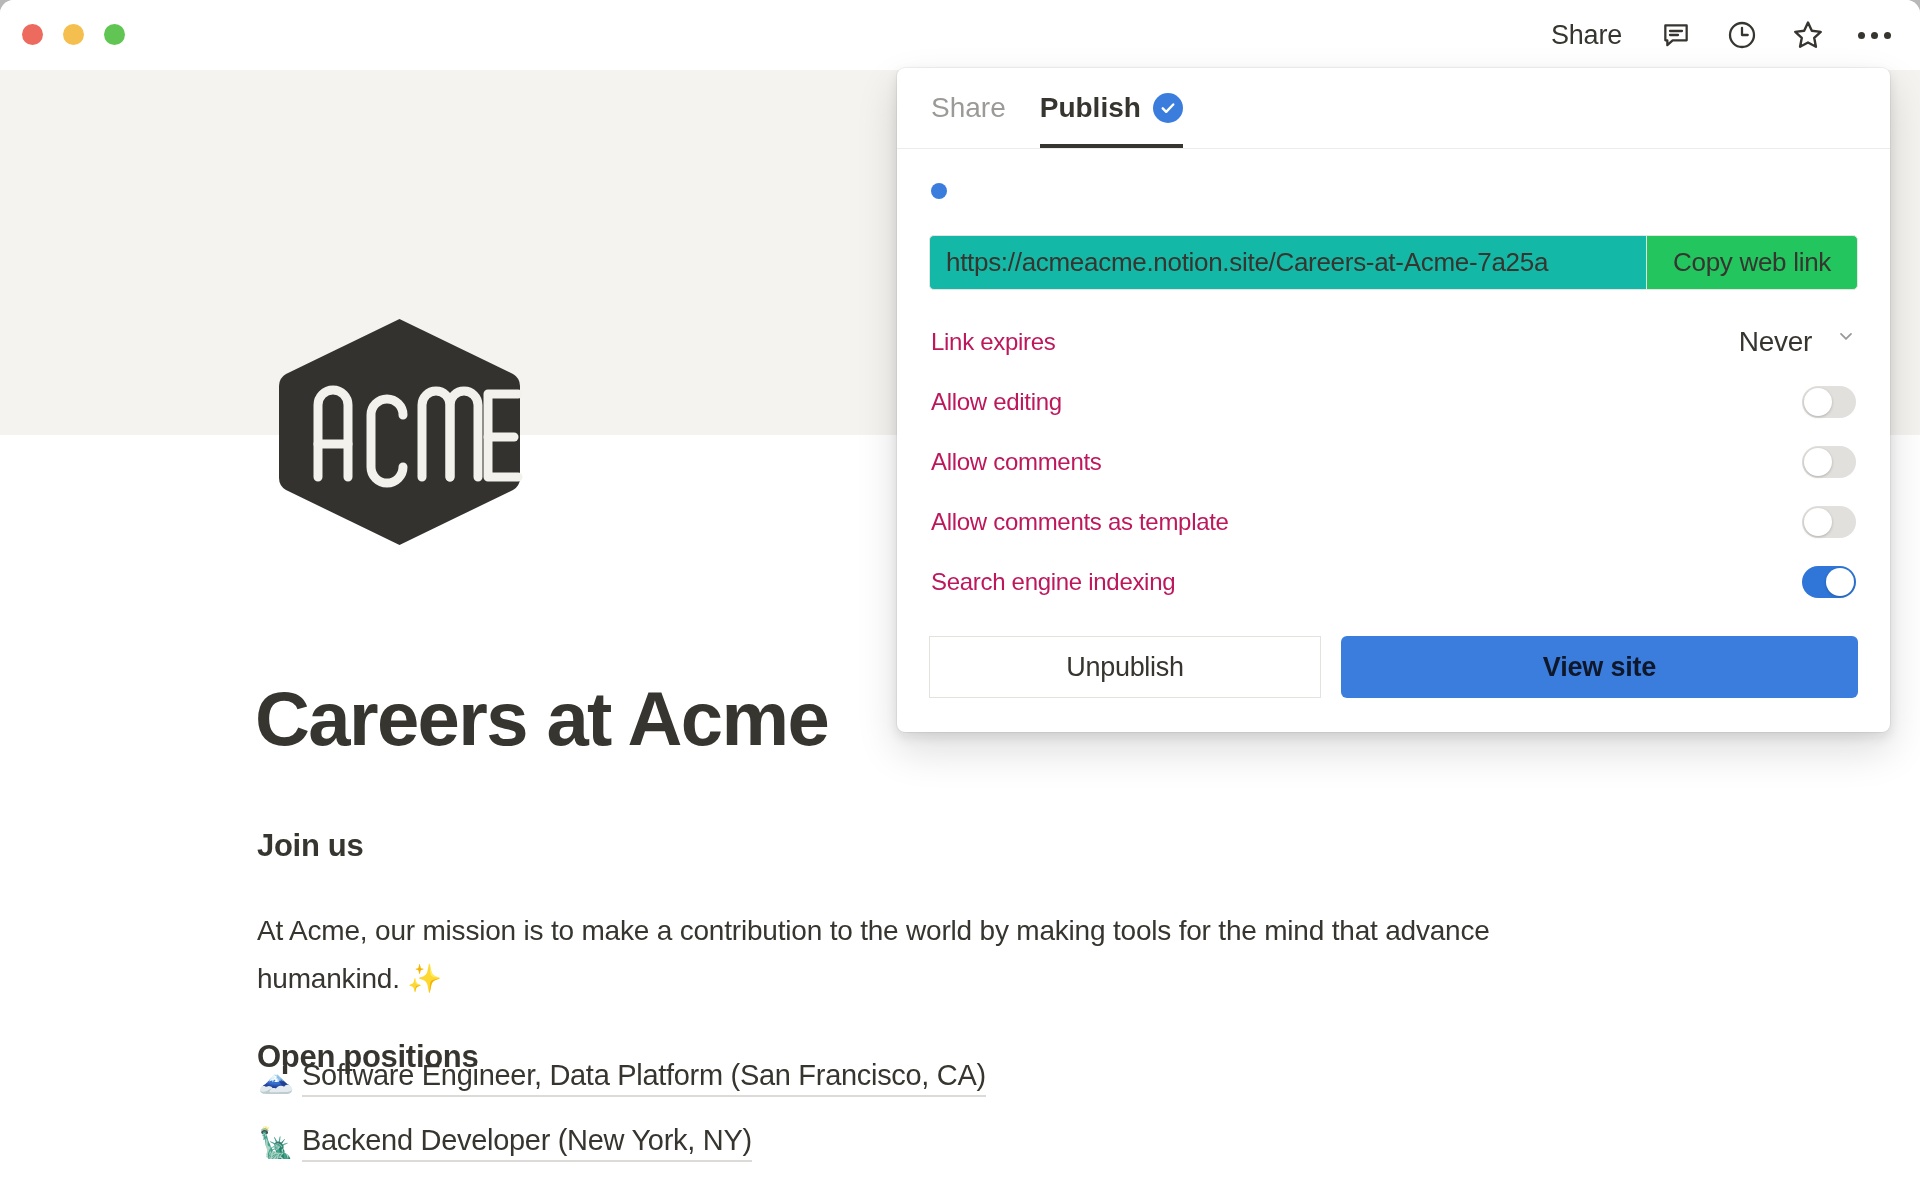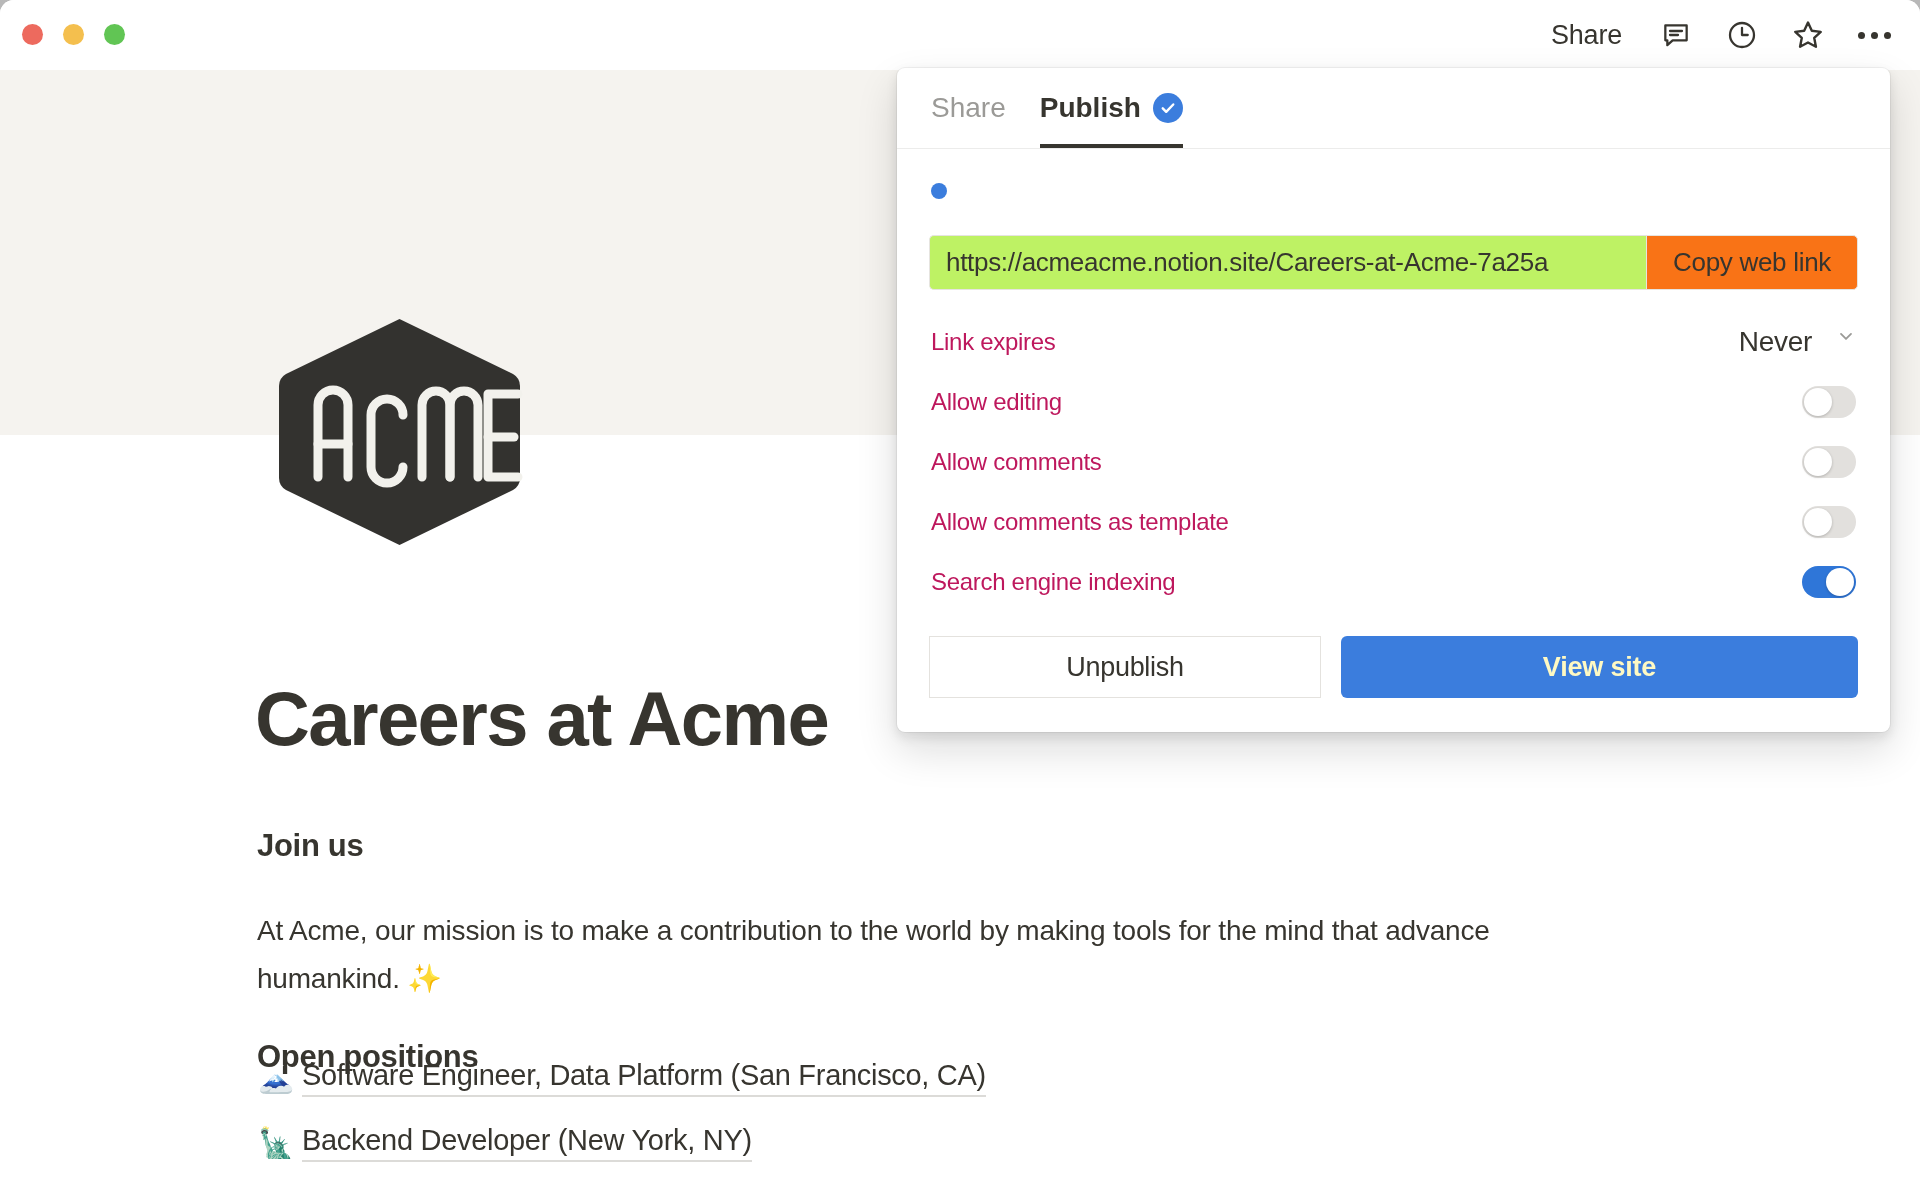--- a/index.html
+++ b/index.html
@@ -249,35 +249,35 @@
 
   #url-row {
     display: flex;
     align-items: stretch;
     margin: 36px 32px 0 32px;
     height: 55px;
   }
   #url-input {
     flex: 1 1 auto;
     min-width: 0;
-    background: #bef264;
+    background: #14b8a6;
     border: 1px solid #e6e4e0;
     border-radius: 5px 0 0 5px;
     border-right: none;
     font-family: "Liberation Sans", sans-serif;
     font-size: 26px;
     color: #37352f;
     padding: 0 16px;
     letter-spacing: -0.3px;
     outline: none;
     text-overflow: clip;
   }
   #copy-web-link {
     flex: none;
-    background: #f97316;
+    background: #22c55e;
     border: 1px solid #e6e4e0;
     border-radius: 0 5px 5px 0;
     font-family: "Liberation Sans", sans-serif;
     font-size: 26px;
     color: #37352f;
     padding: 0 26px;
     letter-spacing: -0.3px;
     cursor: pointer;
     white-space: nowrap;
   }
@@ -347,21 +347,21 @@
   }
   #view-site-button {
     flex: 1 1 auto;
     height: 62px;
     background: #3b7ddd;
     border: none;
     border-radius: 6px;
     font-family: "Liberation Sans", sans-serif;
     font-size: 27px;
     font-weight: 600;
-    color: #fef9c3;
+    color: #0f172a;
     letter-spacing: -0.2px;
     cursor: pointer;
   }
 </style>
 </head>
 <body>
 
 <div id="app-window">
 
   <div id="titlebar">

